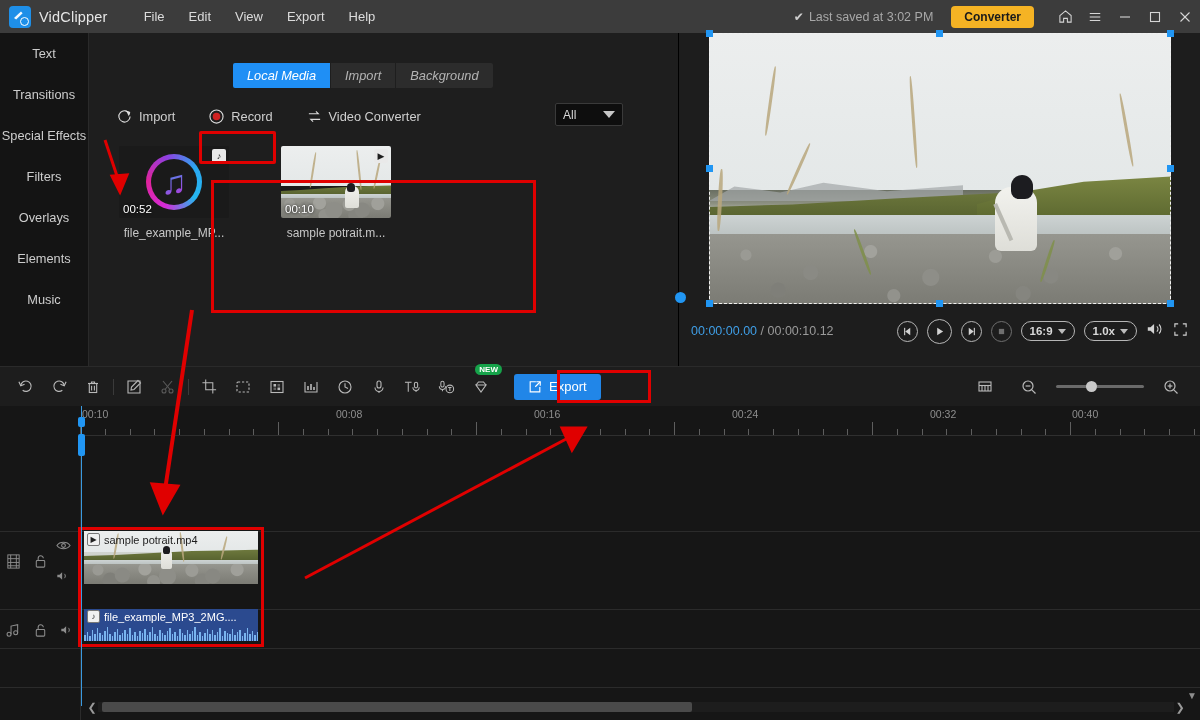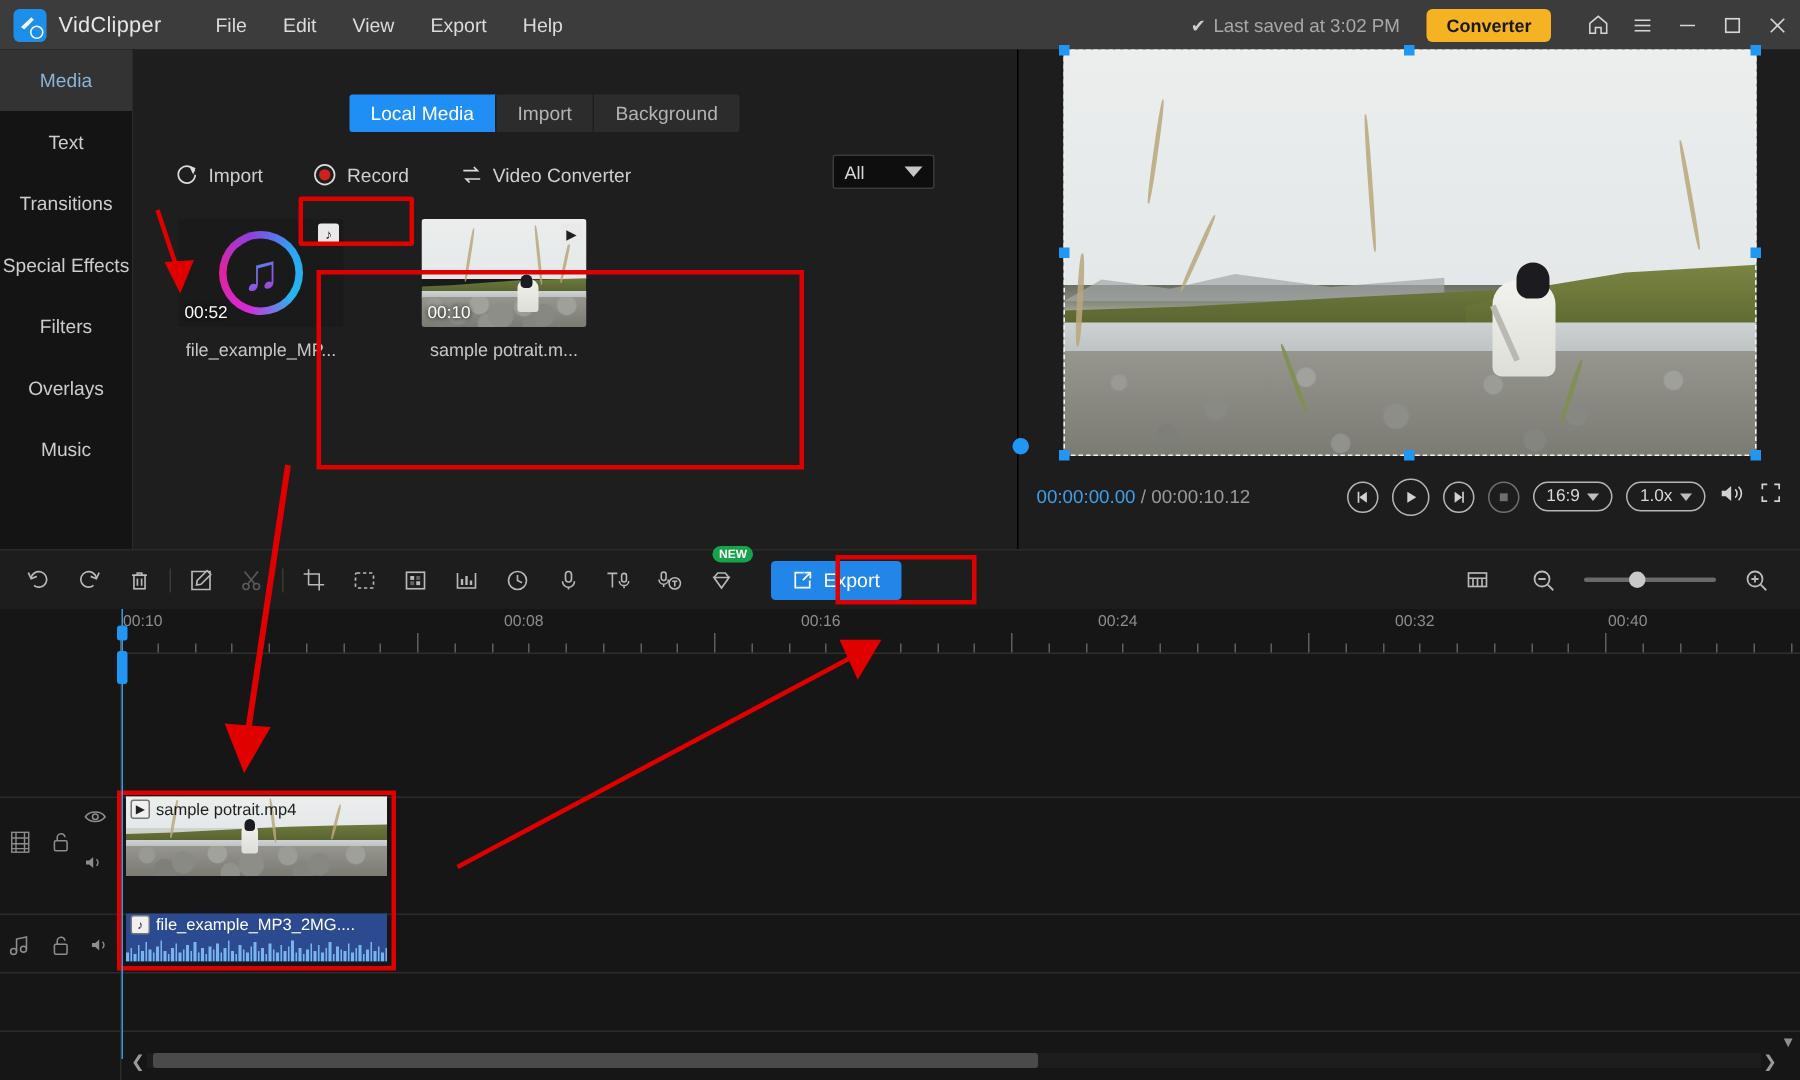--- a/index.html
+++ b/index.html
@@ -71,21 +71,21 @@
 
   
   .media-panel {
     position: absolute; left: 89px; top: 33px; width: 590px; height: 333px;
     background: #1e1e1e;
     border-right: 1px solid #000;
   }
   .tabs { position: absolute; left: 144px; top: 30px; display: flex; }
   .tab {
     font-size: 12.8px; padding: 5px 14px; color: #b4b4b4;
-    background: #2c2c2c; border-right: 1px solid #1e1e1e;
+    background: #2c2c2c; border-right: 1px solid #1e1e1e; font-style: italic;
   }
   .tab.active { background: #1f8ff5; color: #fff; }
   .tab:first-child { border-radius: 2px 0 0 2px; }
   .tab:last-child { border-radius: 0 2px 2px 0; border-right: none; text-align: center; }
 
   .actionbar { position: absolute; left: 20px; top: 72px; display: flex; align-items: center; gap: 18px; }
   .act {
     display: flex; align-items: center; gap: 7px; font-size: 12.8px; color: #cfcfcf;
     padding: 4px 8px;
   }
@@ -204,21 +204,21 @@
   .tcode .cur { color: #3f9ee6; }
   .pv-btns { margin-left: auto; display: flex; align-items: center; gap: 9px; margin-right: 12px; }
   .rbtn {
     width: 21px; height: 21px; border: 1.3px solid #b6b6b6; border-radius: 50%;
     display: flex; align-items: center; justify-content: center; color: #d2d2d2;
   }
   .rbtn.big { width: 25px; height: 25px; }
   .pill {
     height: 20px; border: 1.3px solid #b6b6b6; border-radius: 10px;
     display: flex; align-items: center; gap: 5px; padding: 0 8px;
-    font-size: 11.5px; color: #d8d8d8;
+    font-size: 11.5px; color: #d8d8d8; font-weight: bold;
   }
   .pill .caret { width: 0; height: 0; border-left: 4.5px solid transparent;
                  border-right: 4.5px solid transparent; border-top: 5.5px solid #bdbdbd; }
 
   
   .toolbar {
     position: absolute; left: 0; top: 366px; width: 1200px; height: 40px;
     background: #1d1d1d; display: flex; align-items: center;
     border-top: 1px solid #2a2a2a;
   }
@@ -351,37 +351,37 @@
       <div class="tb-icon close">
         <svg width="12" height="12" viewBox="0 0 12 12" stroke="currentColor" stroke-width="1.1">
             <line x1="1.5" y1="1.5" x2="10.5" y2="10.5"></line>
             <line x1="10.5" y1="1.5" x2="1.5" y2="10.5"></line>
           </svg>
       </div>
     </div>
   </div>
 
   <div class="sidebar">
-    <div class="side-item active">
-        <span>Media</span>
-      </div>
     <div class="side-item">
         <span>Text</span>
       </div>
     <div class="side-item">
         <span>Transitions</span>
       </div>
     <div class="side-item">
         <span>Special Effects</span>
       </div>
     <div class="side-item">
         <span>Filters</span>
       </div>
     <div class="side-item">
         <span>Overlays</span>
+      </div>
+    <div class="side-item">
+        <span>Elements</span>
       </div>
     <div class="side-item">
         <span>Music</span>
       </div>
   </div>
 
   <div class="media-panel">
 
     <div class="tabs">
       <div class="tab active">Local Media</div>

